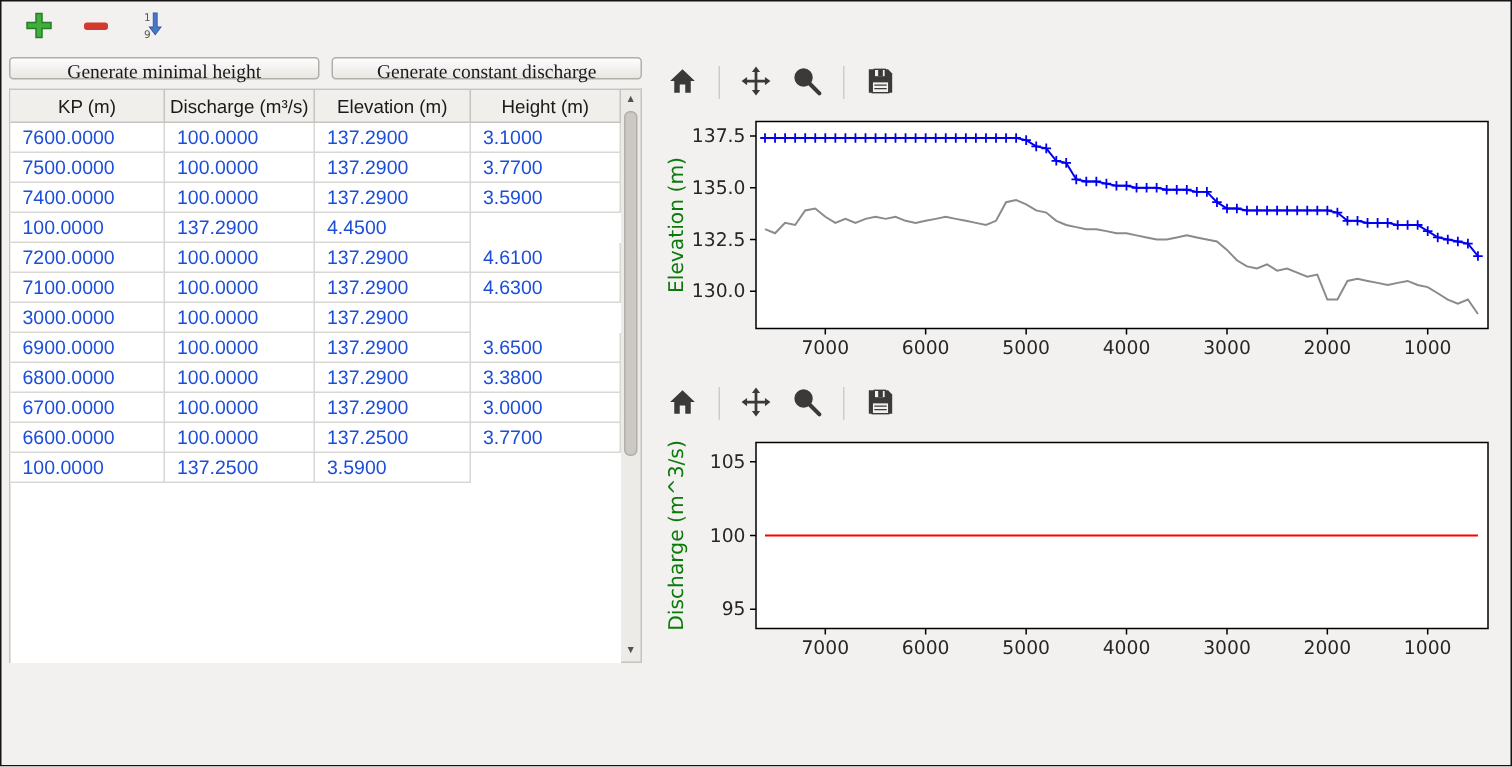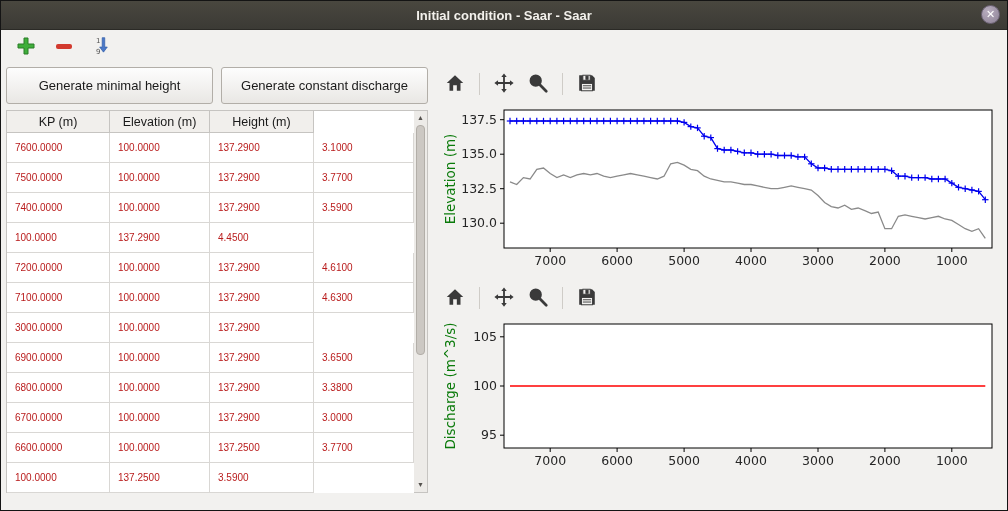--- a/index.html
+++ b/index.html
@@ -15,29 +15,29 @@
     background:radial-gradient(circle at 35% 30%, #b9aec0, #8c8195);color:#fff;display:flex;
     align-items:center;justify-content:center;font-size:11px;border:1px solid #6f6578;box-sizing:border-box;cursor:default;}
   
   .main-toolbar{height:34px;display:flex;align-items:center;gap:12px;padding:0 12px;}
   .tool-btn{width:26px;height:26px;background:none;border:none;display:flex;align-items:center;
     justify-content:center;padding:0;}
   
   .content{display:flex;padding:0 5px;}
   .left-panel{width:422px;}
   .buttons-row{display:flex;gap:8px;padding-top:3px;}
-  .gen-btn{flex:1;height:37px;font-size:13px;font-family:Liberation Sans, sans-serif;color:#1a1a1a;
+  .gen-btn{flex:1;height:15px;font-size:13px;font-family:Liberation Serif, serif;color:#1a1a1a;
     background:linear-gradient(#fdfdfd,#e9e7e4);border:1px solid #b2aea8;border-radius:3px;text-align:center;}
   .table-wrap{display:flex;margin-top:6px;border-radius:17px;}
   .table{width:407px;border-left:1px solid #c6c4c1;border-top:1px solid #c6c4c1;background:#fff;box-sizing:content-box;}
   .thead,.trow{display:grid;grid-template-columns:103px 100px 104px 100px;}
   .hcell{height:22px;background:#f1efec;border-right:1px solid #c6c4c1;border-bottom:1px solid #c6c4c1;
     display:flex;align-items:center;justify-content:center;font-size:12.5px;box-sizing:border-box;color:#1a1a1a;}
-  .tcell{height:30px;border-right:1px solid #d9d7d4;border-bottom:1px solid #d9d7d4;display:flex;
-    align-items:center;padding-left:8px;font-size:10px;background:#fff;box-sizing:border-box;color:#b91c1c;}
+  .tcell{height:20px;border-right:1px solid #d9d7d4;border-bottom:1px solid #d9d7d4;display:flex;
+    align-items:center;padding-left:8px;font-size:13px;background:#fff;box-sizing:border-box;color:#1d4ed8;}
   .vscroll{width:15px;height:383px;position:relative;background:#edebe8;border:1px solid #c6c4c1;
     border-left:none;box-sizing:border-box;}
   .sarrow{position:absolute;left:0;width:100%;text-align:center;font-size:7px;color:#55524e;height:12px;line-height:12px;}
   .sarrow.up{top:1px;} .sarrow.down{bottom:1px;}
   .thumb{position:absolute;left:2px;right:2px;top:14px;height:228px;background:#ccc8c3;
     border:1px solid #b2aea8;border-radius:4px;}
   
   .right-panel{flex:1;padding:4px 6px 0 12px;}
   .nav-toolbar{height:32px;display:flex;align-items:center;gap:4px;margin-bottom:4px;}
   .nav-btn{width:30px;height:28px;background:none;border:none;display:flex;align-items:center;justify-content:center;padding:0;}
@@ -46,24 +46,20 @@
   .chart{display:block;background:#f2f1ef;}
   .tick{font:12.5px "DejaVu Sans",sans-serif;fill:#262626;}
   .ylab{font:13.5px "DejaVu Sans",sans-serif;}
   .mt-toolbar2{margin-top:8px;}
 </style>
 </head>
 <body>
 
 <div class="window">
 
-  <div class="titlebar">
-    <span class="title">Initial condition - Saar - Saar</span>
-    <span class="close-btn">✕</span>
-  </div>
 
   <div class="main-toolbar">
     <button class="tool-btn">
       <span>
         <svg width="20" height="20" viewBox="0 0 20 20">
           <path d="M8 2 h4 v6 h6 v4 h-6 v6 h-4 v-6 H2 V8 h6 Z" fill="#3fae3a" stroke="#2a7d27" stroke-width="1"></path>
         </svg>
       </span>
     </button>
     <button class="tool-btn">
@@ -88,20 +84,21 @@
 
     <div class="left-panel">
       <div class="buttons-row">
         <button class="gen-btn">Generate minimal height</button>
         <button class="gen-btn">Generate constant discharge</button>
       </div>
       <div class="table-wrap">
         <div class="table">
           <div class="thead">
               <div class="hcell">KP (m)</div>
+              <div class="hcell">Discharge (m³/s)</div>
               <div class="hcell">Elevation (m)</div>
               <div class="hcell">Height (m)</div>
             </div>
           <div class="tbody">
               <div class="trow">
                 <div class="tcell">7600.0000</div>
                 <div class="tcell">100.0000</div>
                 <div class="tcell">137.2900</div>
                 <div class="tcell">3.1000</div>
               </div>

